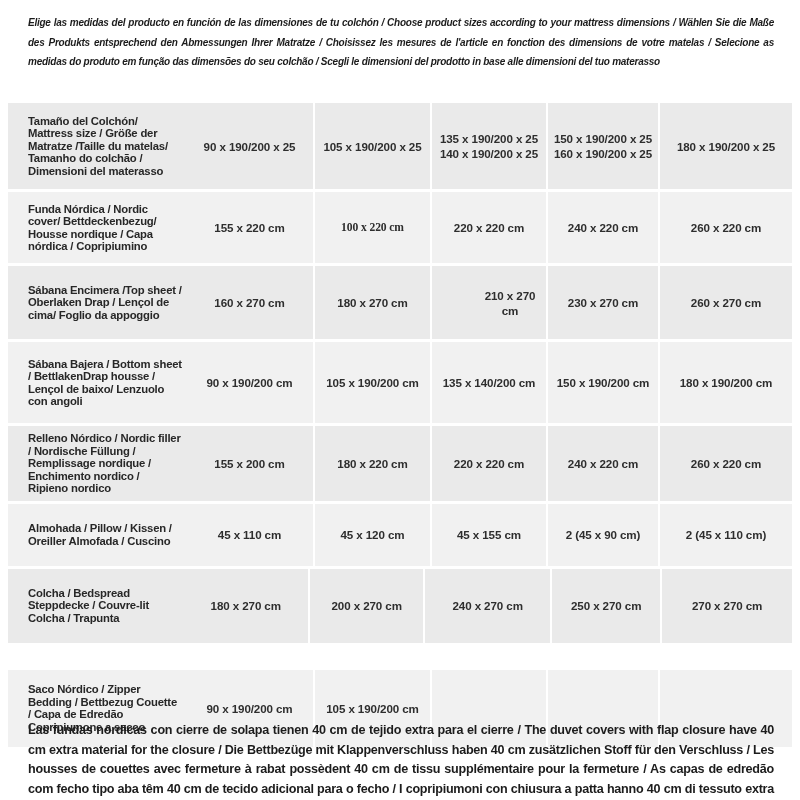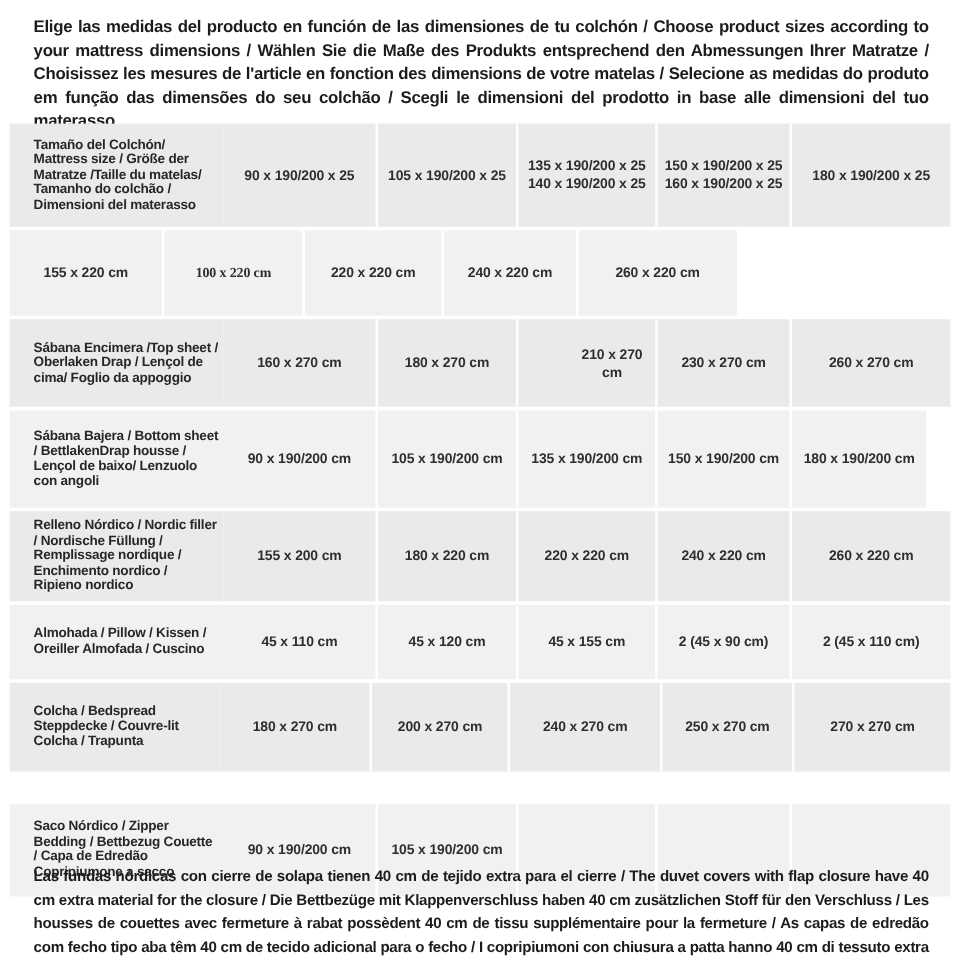--- a/index.html
+++ b/index.html
@@ -3,22 +3,22 @@
 <meta charset="utf-8">
 <style>
   html,body{margin:0;padding:0;background:#ffffff;}
   .page{
     width:800px;height:800px;background:#ffffff;overflow:hidden;
     font-family:"Liberation Sans","DejaVu Sans",sans-serif;
     color:#222;box-sizing:border-box;position:relative;
   }
   .top-note{
     margin:0;position:absolute;left:28px;right:26px;top:13px;
-    font-size:14px;font-weight:700;line-height:19.5px;
-    letter-spacing:-0.25px;text-align:justify;color:#1c1c1c;
+    font-size:10px;font-weight:700;line-height:19.5px;
+    letter-spacing:-0.25px;text-align:justify;color:#1c1c1c;font-style:italic;
   }
   .size-table{
     position:absolute;left:8px;right:8px;top:103px;
     display:flex;flex-direction:column;gap:3px;
   }
   .trow{display:flex;width:100%;border-radius:24px;}
   .trow.shade-a .tcell{background:#eaeaea;}
   .trow.shade-b .tcell{background:#f1f1f1;}
   .tcell{
     box-sizing:border-box;display:flex;align-items:center;
@@ -50,41 +50,42 @@
         <div class="tcell label" style="width: 178px;">Tamaño del Colchón/ Mattress size / Größe der Matratze /Taille du matelas/ Tamanho do colchão / Dimensioni del materasso</div>
         <div class="tcell value" style="width: 127px;">90 x 190/200 x 25</div>
         <div class="tcell value divided" style="width: 117px;">105 x 190/200 x 25</div>
         <div class="tcell value divided" style="width: 116px;">135 x 190/200 x 25
 140 x 190/200 x 25</div>
         <div class="tcell value divided" style="width: 112px;">150 x 190/200 x 25
 160 x 190/200 x 25</div>
         <div class="tcell value divided" style="width: 134px;">180 x 190/200 x 25</div>
       </div>
       <div class="trow shade-b" style="min-height: 71px;">
+        <div class="tcell label" style="width: 178px;">Funda Nórdica /  Nordic cover/ Bettdeckenbezug/ Housse nordique  / Capa nórdica / Copripiumino</div>
         <div class="tcell value" style="width: 127px;">155 x 220 cm</div>
         <div class="tcell value divided" style="width: 117px; font-family: Liberation Serif, serif;">100 x 220 cm</div>
         <div class="tcell value divided" style="width: 116px;">220 x 220 cm</div>
         <div class="tcell value divided" style="width: 112px;">240 x 220 cm</div>
         <div class="tcell value divided" style="width: 134px;">260 x 220 cm</div>
       </div>
       <div class="trow shade-a" style="min-height: 73px;">
         <div class="tcell label" style="width: 178px;">Sábana Encimera /Top sheet / Oberlaken Drap / Lençol de cima/ Foglio da appoggio</div>
         <div class="tcell value" style="width: 127px;">160 x 270 cm</div>
         <div class="tcell value divided" style="width: 117px;">180 x 270 cm</div>
         <div class="tcell value divided" style="width: 116px; padding-left: 44px;">210 x 270 cm</div>
         <div class="tcell value divided" style="width: 112px;">230 x 270 cm</div>
         <div class="tcell value divided" style="width: 134px;">260 x 270 cm</div>
       </div>
       <div class="trow shade-b" style="min-height: 81px;">
         <div class="tcell label" style="width: 178px;">Sábana Bajera / Bottom sheet / BettlakenDrap housse / Lençol de baixo/ Lenzuolo con angoli</div>
         <div class="tcell value" style="width: 127px;">90 x 190/200 cm</div>
         <div class="tcell value divided" style="width: 117px;">105 x 190/200 cm</div>
-        <div class="tcell value divided" style="width: 116px;">135 x 190/200 cm</div>
+        <div class="tcell value divided" style="width: 116px;">135 x 140/200 cm</div>
         <div class="tcell value divided" style="width: 112px;">150 x 190/200 cm</div>
-        <div class="tcell value divided" style="width: 114px;">180 x 190/200 cm</div>
+        <div class="tcell value divided" style="width: 134px;">180 x 190/200 cm</div>
       </div>
       <div class="trow shade-a" style="min-height: 73px;">
         <div class="tcell label" style="width: 178px;">Relleno Nórdico / Nordic filler / Nordische Füllung / Remplissage nordique / Enchimento nordico / Ripieno nordico</div>
         <div class="tcell value" style="width: 127px;">155 x 200 cm</div>
         <div class="tcell value divided" style="width: 117px;">180 x 220 cm</div>
         <div class="tcell value divided" style="width: 116px;">220 x 220 cm</div>
         <div class="tcell value divided" style="width: 112px;">240 x 220 cm</div>
         <div class="tcell value divided" style="width: 134px;">260 x 220 cm</div>
       </div>
       <div class="trow shade-b" style="min-height: 62px;">

